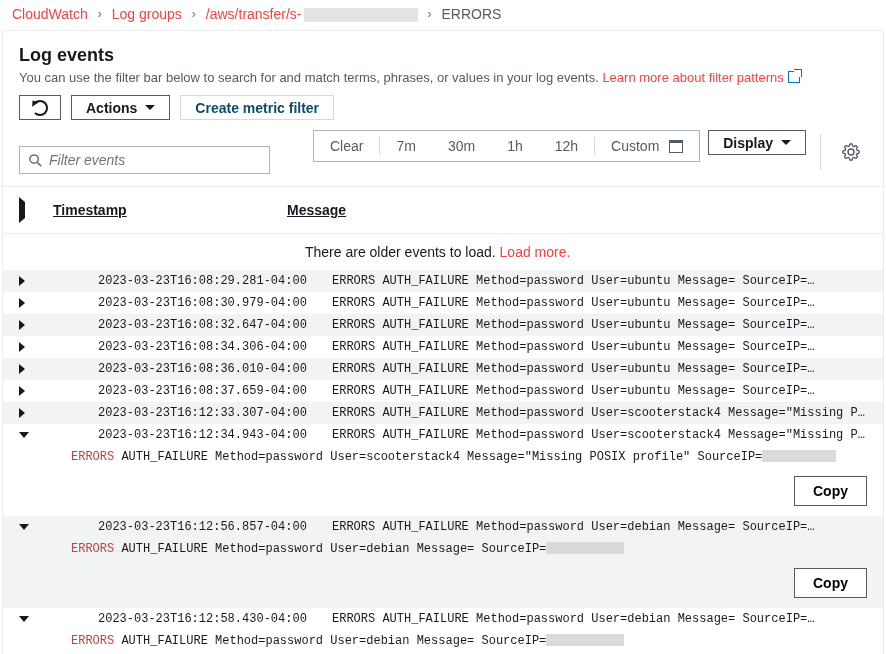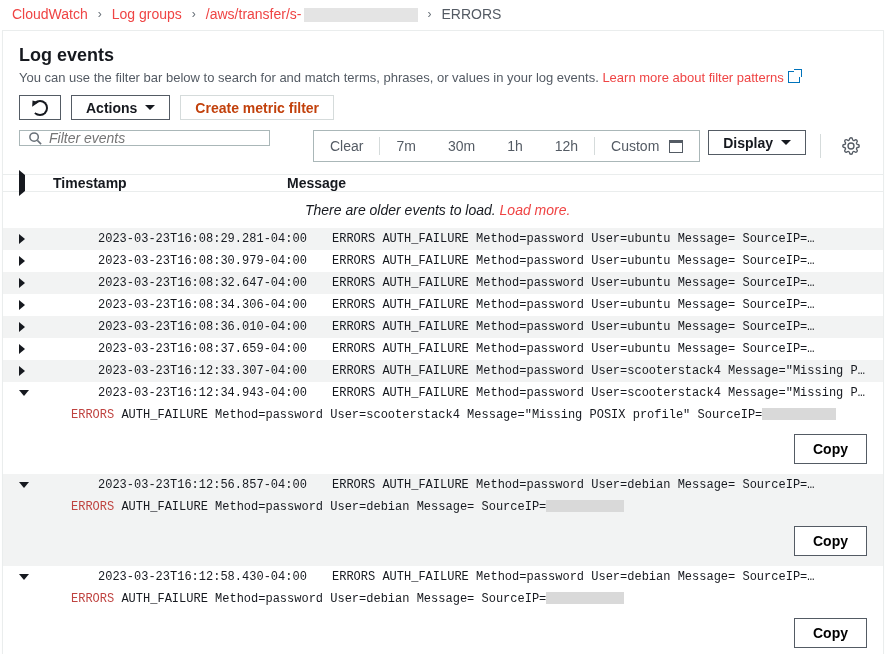--- a/index.html
+++ b/index.html
@@ -49,21 +49,21 @@
   .toolbar { display:flex; gap:10px; padding: 0 16px 10px; align-items:center;}
   .btn {
     display:inline-flex; align-items:center; justify-content:center;
     gap:8px;
     height:25px; padding:0 14px;
     border:1px solid #545b64; background:#fff;
     font-size:14px; font-weight:700; color:#16191f;
     cursor:pointer;
   }
   .btn.icon-only{ width:42px; padding:0;}
-  .btn.disabled{ color:#c2410c; border-color:#d5dbdb; cursor:default;}
+  .btn.disabled{ color:#0c4a6e; border-color:#d5dbdb; cursor:default;}
   .caret-down {
     width:0;height:0;border-left:5px solid transparent;border-right:5px solid transparent;
     border-top:5px solid #16191f;
   }
 
   .refresh-glyph{
     width:16px;height:16px;border:2px solid #16191f;border-radius:50%;
     border-left-color:transparent; position:relative;
   }
   .refresh-glyph::after{
@@ -72,21 +72,21 @@
     border-bottom:5px solid #16191f; transform:rotate(-35deg);
   }
 
   
   .filter-row{
     display:flex; align-items:stretch; gap:8px;
     padding: 0 16px 4px;
   }
   .search-wrap{
     flex:1; display:flex; align-items:center;
-    border:1px solid #aab7b8; height:16px; padding:0 8px; min-width:0;
+    border:1px solid #aab7b8; height:28px; padding:0 8px; min-width:0;margin-top:16px;
   }
   .search-wrap svg{flex:0 0 auto;}
   .search-wrap input{
     border:0; outline:0; flex:1; font-size:14px; font-style:italic; color:#687078;
     background:transparent; padding-left:6px;
   }
   .seg{
     display:flex; align-items:center;
     border:1px solid #aab7b8; height:32px;margin-left:35px;
   }
@@ -102,29 +102,30 @@
   .display-btn{ font-size:14px; }
   .vdiv{ width:1px; background:#d5dbdb; margin:4px 6px;}
   .gear{
     width:32px;display:flex;align-items:center;justify-content:center;cursor:pointer;
   }
 
   
   .thead{
     display:flex; align-items:center;
     border-top:1px solid #eaeded; border-bottom:1px solid #eaeded;
-    padding: 0 16px; font-weight:700; font-size:14px;
+    padding: 15px 16px; font-weight:700; font-size:14px;
     margin-top:8px;
+    text-decoration:underline;
   }
   .col-exp{width:34px;}
   .col-ts{width:234px;}
   .col-msg{flex:1;}
 
   .older{
-    padding:10px 16px 10px 302px; font-size:14px; color:#16191f;font-style:italic;
+    padding:10px 16px 10px 302px; font-size:14px; color:#16191f;
   }
 
   .rows{}
   .row{
     display:flex; align-items:center;
     padding: 4px 16px;
     font-size:12px;
   }
   .row.striped{ background:#f2f3f3;}
   .row .exp{

